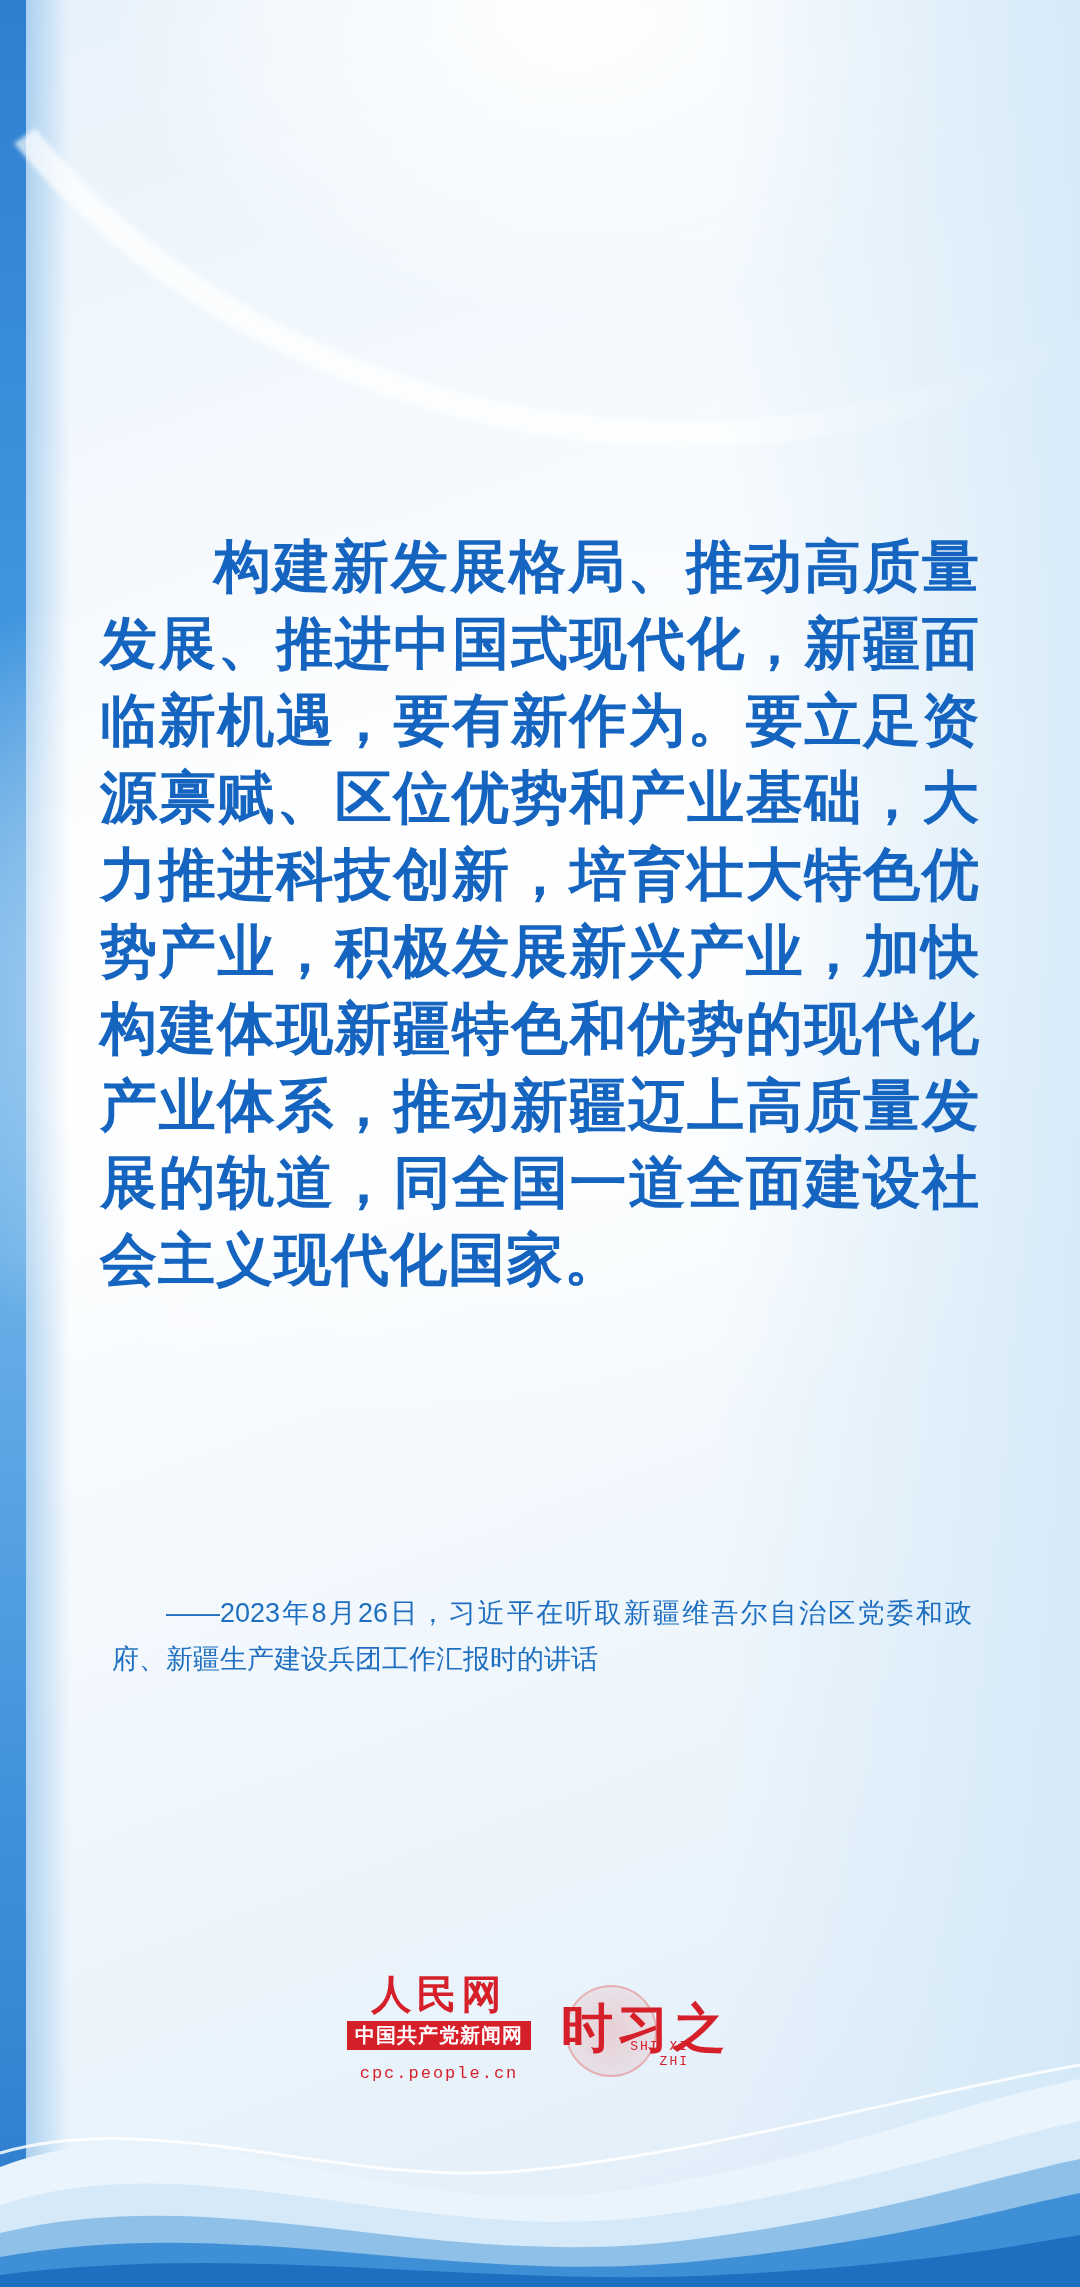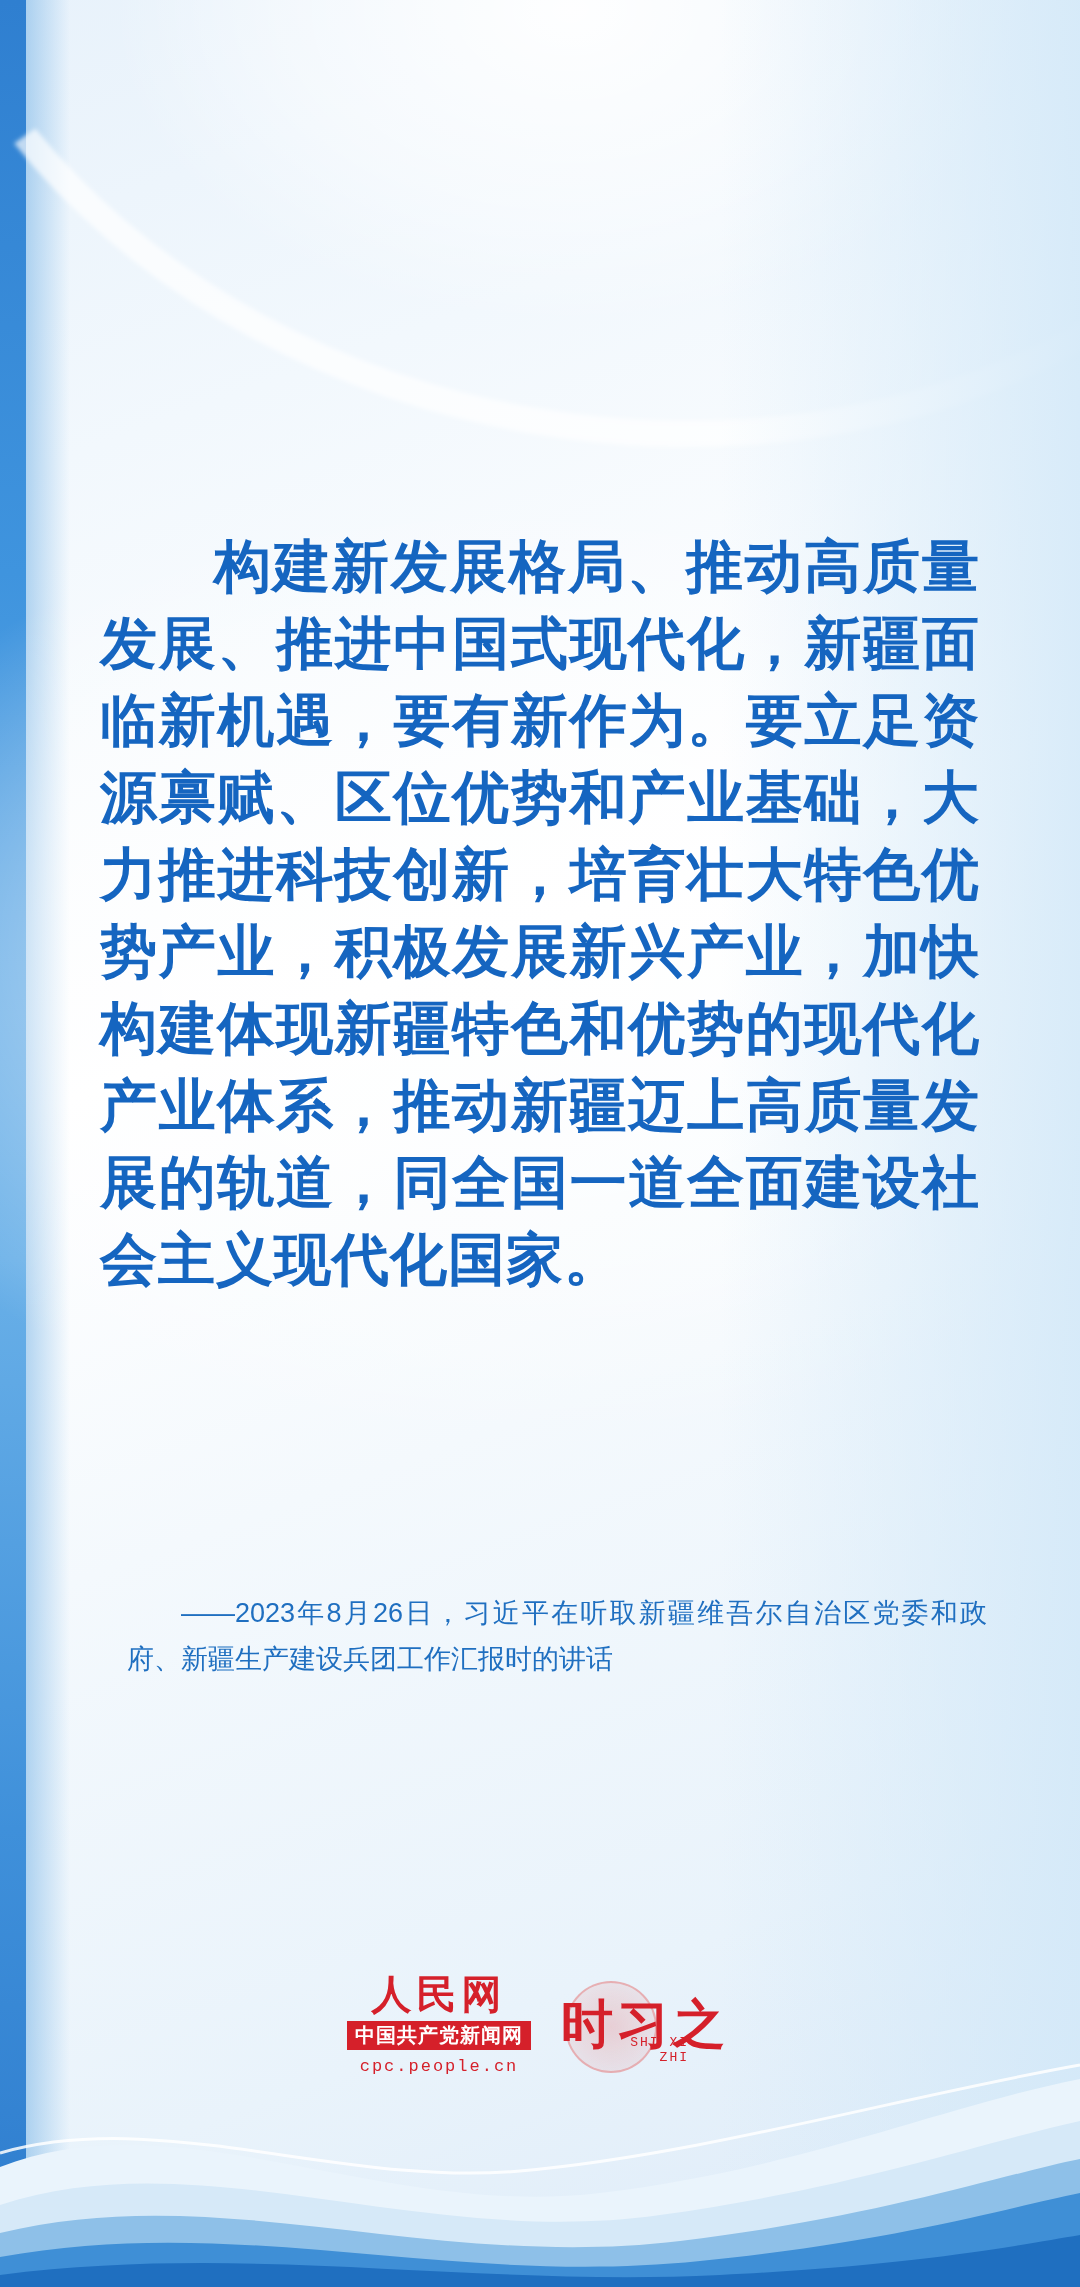--- a/index.html
+++ b/index.html
@@ -130,21 +130,20 @@
     position: absolute;
     left: 112px;
     top: 1590px;
     width: 860px;
     color: #1f6fc0;
     font-size: 27px;
     line-height: 46px;
     text-indent: 54px;
     text-align: justify;
     font-family: "Liberation Sans", sans-serif;
-    margin-left: 15px;
   }
 
   
   .footer-logos {
     position: absolute;
     left: 0;
     top: 1975px;
     width: 1080px;
     display: flex;
     justify-content: center;
@@ -170,21 +169,21 @@
     margin-top: 6px;
     font-size: 20px;
     font-weight: bold;
     color: #ffffff;
     background: #d5202a;
     padding: 4px 8px 5px 8px;
     letter-spacing: 1px;
     font-family: Liberation Sans, sans-serif;
   }
   .people-logo .en-sub {
-    margin-top: 8px;
+    margin-top: 15px;
     font-size: 17px;
     color: #d5202a;
     letter-spacing: 2px;
     font-family: "Liberation Mono", monospace;
   }
 
   .shixizhi {
     position: relative;
     width: 176px;
     height: 96px;

